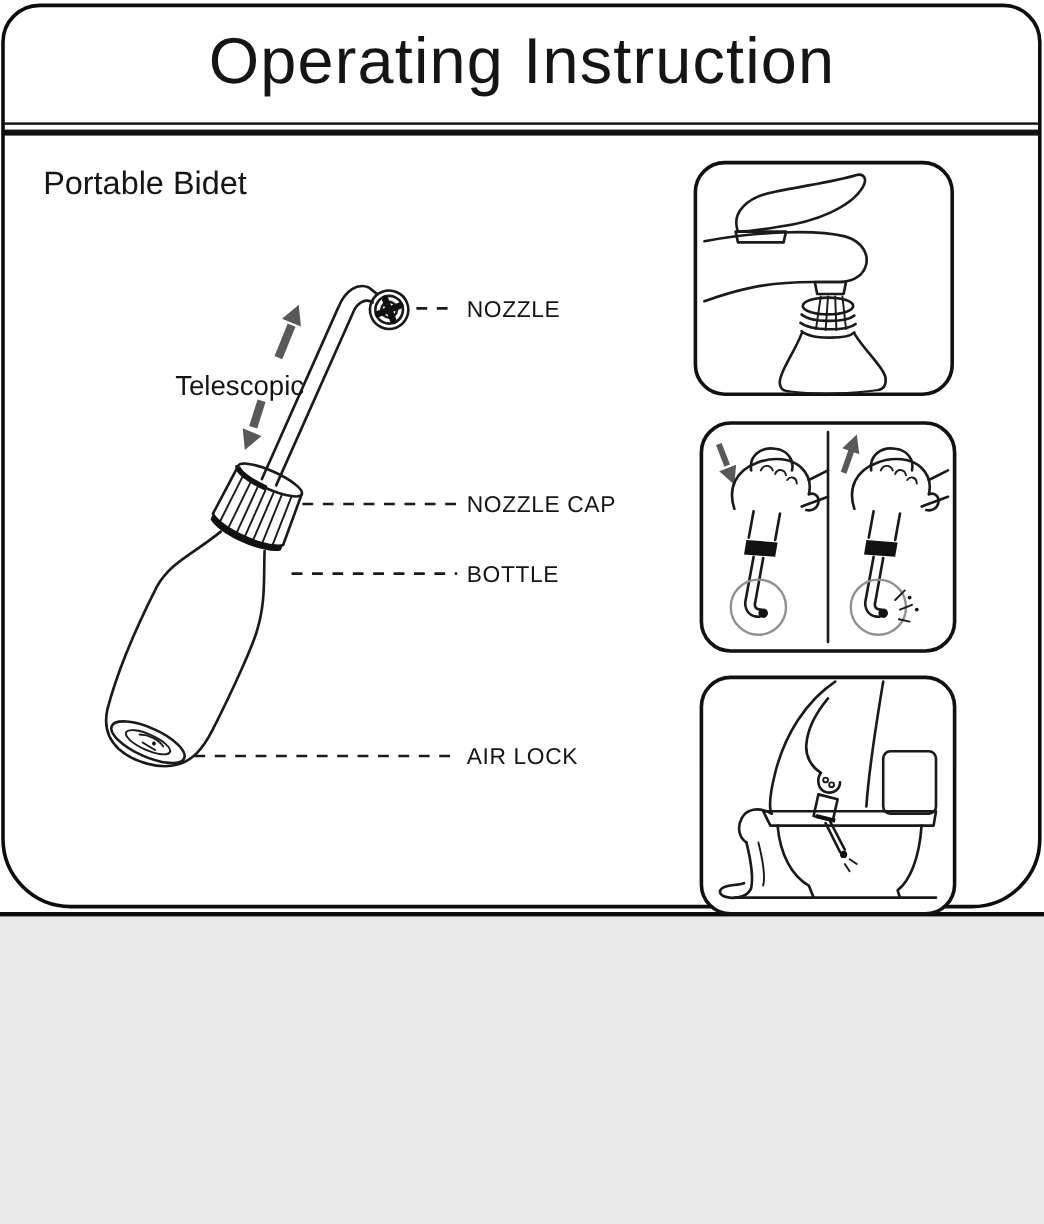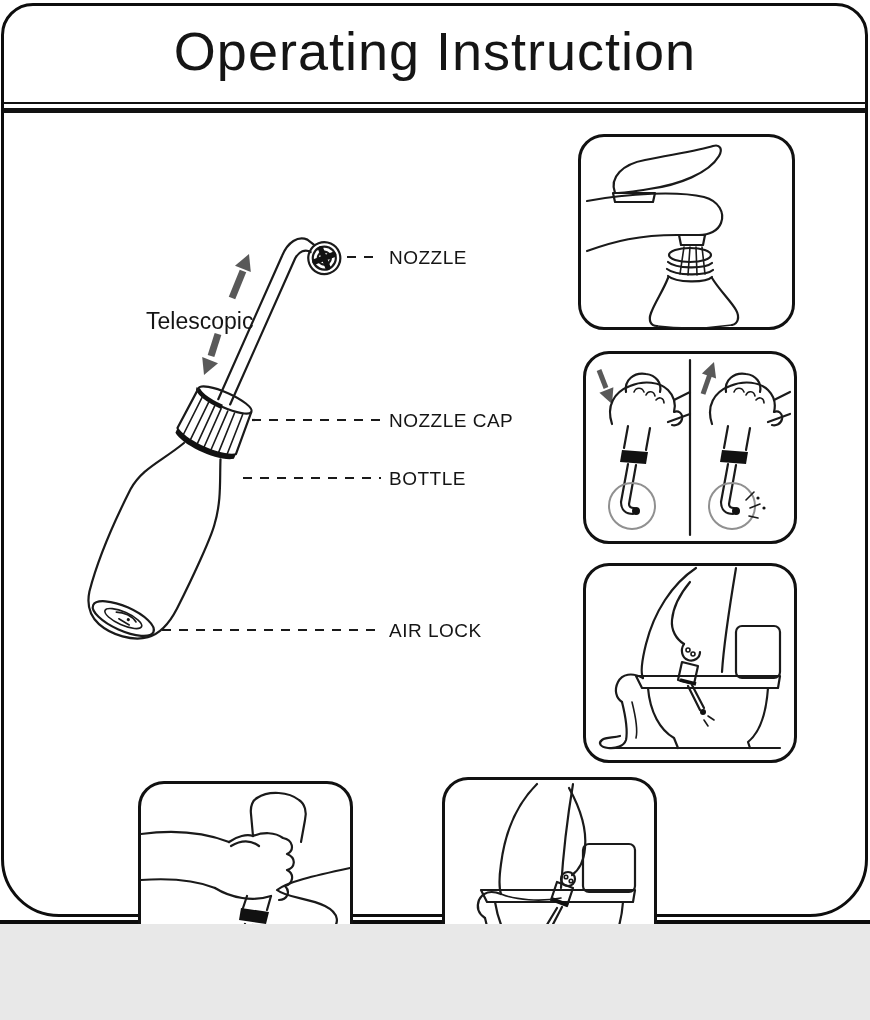--- a/index.html
+++ b/index.html
@@ -1,17 +1,17 @@
 <!DOCTYPE html>
 <html><head>
 <meta charset="utf-8">
 <style>
   html,body{margin:0;padding:0;background:#e8e8e8;}
   .page{
-    position:relative;width:870px;height:924px;background:#fff;
+    position:relative;width:870px;height:764px;background:#fff;
     overflow:hidden;font-family:"Liberation Sans",sans-serif;color:#111;
   }
   .frame{
     position:absolute;left:1px;top:3px;right:2px;bottom:7px;
     border:3.5px solid #0d0d0d;border-radius:32px 32px 58px 58px;
     pointer-events:none;
   }
   .bottom-strip{position:absolute;left:0;right:0;bottom:0;height:4px;background:#0d0d0d;}
   .rule-thin{position:absolute;left:3px;right:4px;top:102px;height:2px;background:#111;}
   .rule-thick{position:absolute;left:3px;right:4px;top:108px;height:5px;background:#111;}
@@ -44,20 +44,21 @@
 
 <div class="page">
 
   <div class="frame"></div>
   <div class="bottom-strip"></div>
 
   <div class="title">Operating Instruction</div>
   <div class="rule-thin"></div>
   <div class="rule-thick"></div>
 
+  <div class="subtitle">Portable Bidet</div>
 
   <svg style="left:0;top:130px" width="560" height="540" viewBox="0 0 560 540">
 
     <g transform="translate(225,270) rotate(24)">
 
       <g>
         <path class="ink" d="M -6.5,2 L -6.5,-155 C -7,-170 0,-180 10,-180 L 18,-178"></path>
         <path class="ink" d="M 6.5,2 L 6.5,-158 C 7,-166 12,-171 18,-170"></path>
       </g>
 

